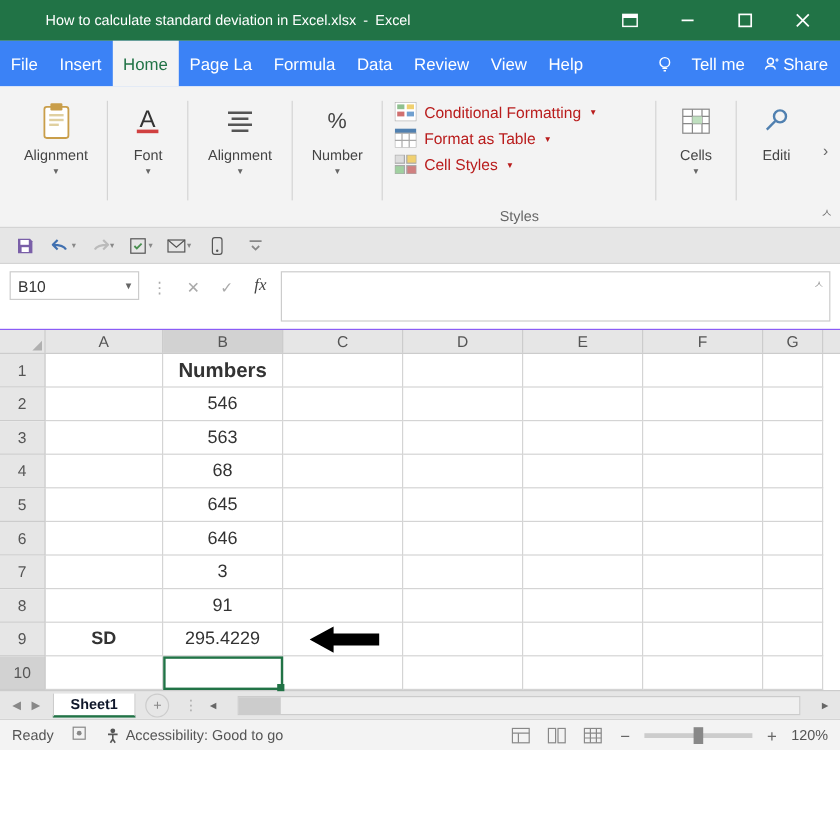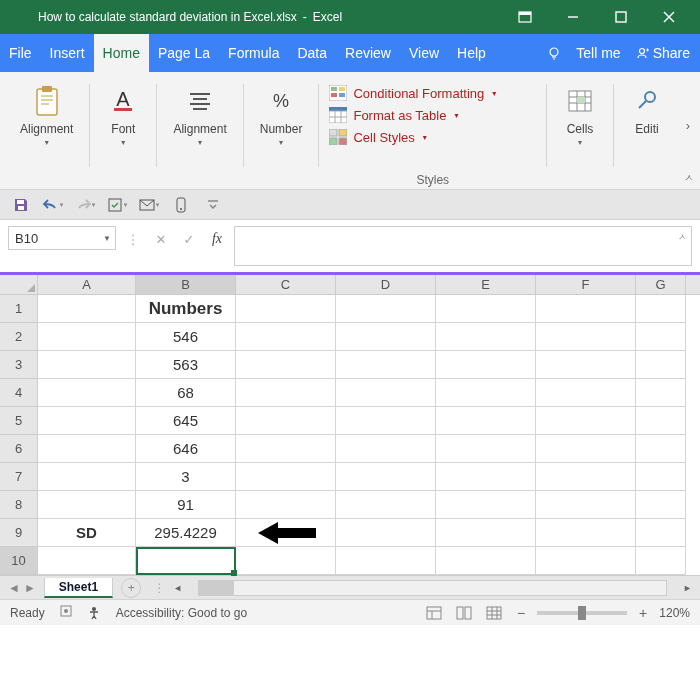--- a/index.html
+++ b/index.html
@@ -34,21 +34,21 @@
   .ribbon-overflow { width:16px; display:flex; align-items:flex-start; justify-content:center; padding-top:40px; color:#666; }
   .ribbon-collapse { position:absolute; right:2px; bottom:2px; font-size:10px; color:#666; padding:2px 4px; }
   
   
   .qat { background:#e6e6e6; height:30px; display:flex; align-items:center; padding:0 8px; gap:6px; border-bottom:1px solid #d4d4d4; }
   .qat-btn { width:26px; height:24px; display:flex; align-items:center; justify-content:center; cursor:pointer; color:#555; position:relative; }
   .qat-btn.disabled { color:#aaa; }
   .qat-chev { font-size:7px; color:#888; margin-left:1px; }
   
   
-  .fbar-row { display:flex; align-items:stretch; height:55px; border-bottom:3px solid #8b5cf6; background:#fff; }
+  .fbar-row { display:flex; align-items:stretch; height:55px; border-bottom:1px solid #8b5cf6; background:#fff; }
   .namebox { width:108px; border:1px solid #ccc; margin:6px 4px 6px 8px; height:24px; background:#fff; display:flex; align-items:center; padding:0 6px; font-size:13px; position:relative; }
   .namebox .dd { position:absolute; right:4px; font-size:8px; color:#666; }
   .fbar-btns { display:flex; align-items:flex-start; padding-top:8px; gap:2px; }
   .fbar-btn { width:26px; height:22px; display:flex; align-items:center; justify-content:center; color:#aaa; }
   .fbar-btn.fx { color:#444; font-style:italic; font-family:'Times New Roman', serif; font-size:14px; }
   .fbar-input { flex:1; border:1px solid #ccc; margin:6px 8px 6px 4px; background:#fff; position:relative; }
   .fbar-expand { position:absolute; right:4px; top:4px; font-size:9px; color:#888; }
   
   
   .grid-area { position:relative; background:#fff; }
@@ -478,21 +478,21 @@
     <span class="hscroll-btn">►</span>
   </div>
 </div>
 
 <div class="status-bar">
   <span>Ready</span>
   <span><svg width="14" height="14" viewBox="0 0 14 14">
         <rect x="2" y="2" width="10" height="10" fill="none" stroke="#888"></rect>
         <circle cx="7" cy="7" r="2" fill="#888"></circle>
       </svg></span>
-  <span style="display:flex;align-items:center;gap:15px;">
+  <span style="display:flex;align-items:center;gap:4px;">
     <svg width="14" height="14" viewBox="0 0 14 14">
         <circle cx="7" cy="3" r="2" fill="#555"></circle>
         <path d="M3 6 L11 6 M7 6 L7 10 M5 13 L7 10 L9 13" stroke="#555" stroke-width="1.3" fill="none"></path>
       </svg>
     <span>Accessibility: Good to go</span>
   </span>
   <div class="status-right">
     <div class="view-btn">
         <svg width="16" height="14" viewBox="0 0 16 14">
           <rect x="1" y="1" width="14" height="12" fill="none" stroke="#888"></rect>

